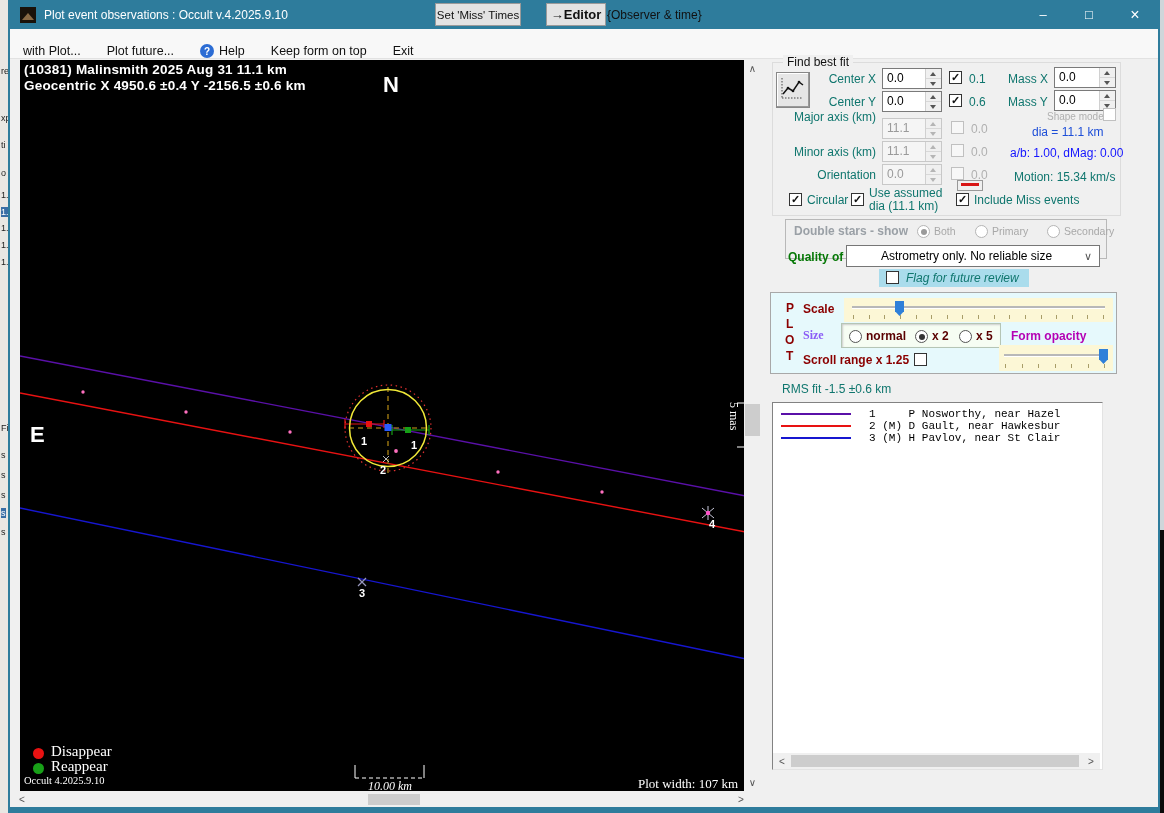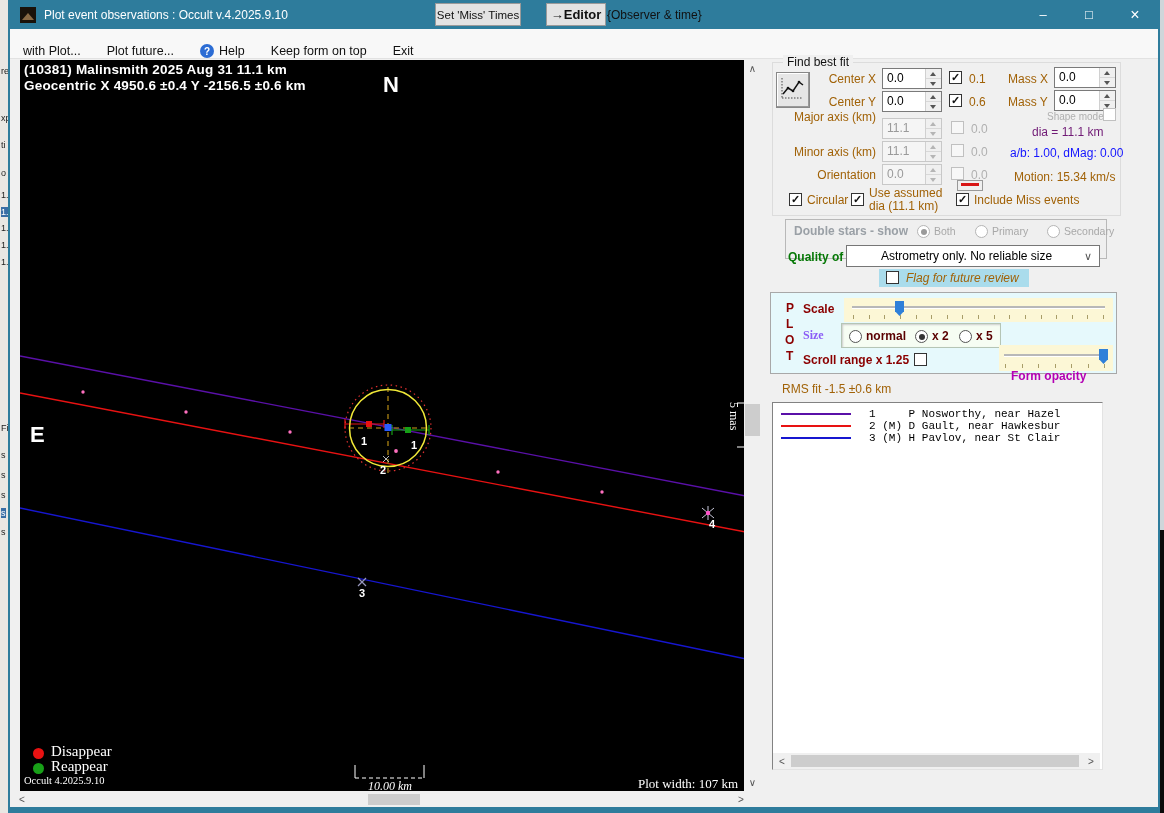--- a/index.html
+++ b/index.html
@@ -26,21 +26,21 @@
   .ptext{position:absolute;color:#fff;}
   .phdr{font-weight:bold;font-size:13.5px;letter-spacing:.2px;}
   .serif{font-family:"Liberation Serif",serif;}
   
   .sb{background:#f0f0f0;}
   .sbthumb{background:#cdcdcd;position:absolute;}
   .sbarrow{position:absolute;color:#555;font-size:10px;display:flex;align-items:center;justify-content:center;}
   
   .grp{position:absolute;border:1px solid #dcdcdc;}
   .grplbl{position:absolute;top:-8px;left:10px;background:#f0f0f0;padding:0 4px;font-size:12px;color:#111;}
-  .lbl{position:absolute;font-size:12px;color:#a16207;white-space:nowrap;}
+  .lbl{position:absolute;font-size:12px;color:#0f766e;white-space:nowrap;}
   .spin{position:absolute;height:21px;background:#fff;border:1px solid #7a7a7a;box-sizing:border-box;display:flex;font-size:12px;}
   .spin .val{flex:1;padding:2px 0 0 4px;}
   .spin .btns{width:15px;border-left:1px solid #d0d0d0;display:flex;flex-direction:column;}
   .spin .btns i{flex:1;background:#f0f0f0;position:relative;}
   .spin .btns i:first-child{border-bottom:1px solid #d8d8d8;}
   .spin .btns i:before{content:"";position:absolute;left:4px;top:3px;border-left:3px solid transparent;border-right:3px solid transparent;}
   .spin .btns i.up:before{border-bottom:4px solid #555;}
   .spin .btns i.dn:before{border-top:4px solid #555;}
   .spin.dis{background:#f5f5f5;color:#9a9a9a;border-color:#c8c8c8;}
   .spin.dis .btns i.up:before{border-bottom-color:#b5b5b5}.spin.dis .btns i.dn:before{border-top-color:#b5b5b5}
@@ -248,21 +248,21 @@
   <div class="lbl" style="left:780px;top:110px;width:86px;text-align:right;">Major axis (km)</div>
   <div class="spin dis" style="left:872px;top:118px;width:60px;">
       <span class="val">11.1</span>
       <span class="btns">
         <i class="up"></i>
         <i class="dn"></i>
       </span>
     </div>
   <div class="cbbox dis" style="left:941px;top:121px;"></div>
   <div class="lbl" style="left:961px;top:122px;color:#b0b0b0;">0.0</div>
-  <div class="lbl" id="diaLbl" style="left: 1022px; top: 125px; color: #701a75;">dia = 11.1 km</div>
+  <div class="lbl" id="diaLbl" style="left: 1022px; top: 125px; color: #1d4ed8;">dia = 11.1 km</div>
 
   <div class="lbl" style="left:780px;top:145px;width:86px;text-align:right;">Minor axis (km)</div>
   <div class="spin dis" style="left:872px;top:141px;width:60px;">
       <span class="val">11.1</span>
       <span class="btns">
         <i class="up"></i>
         <i class="dn"></i>
       </span>
     </div>
   <div class="cbbox dis" style="left:941px;top:144px;"></div>
@@ -343,21 +343,21 @@
     </div>
     <div class="lbl" style="left:32px;top:35px;font-weight:bold;color:#8b5cf6;font-family:Liberation Serif, serif;">Size</div>
     <div class="abs" style="left:70px;top:30px;width:160px;height:25px;background:#f6fdf3;border:1px solid #b5c5b5;box-shadow:inset 1px 1px 2px #ccc;box-sizing:border-box;">
       <div class="radio" style="left:7px;top:6px;"></div>
       <div class="lbl" style="left:24px;top:5px;font-weight:bold;color:#5a0000;">normal</div>
       <div class="radio sel" style="left:73px;top:6px;"></div>
       <div class="lbl" style="left:90px;top:5px;font-weight:bold;color:#5a0000;">x 2</div>
       <div class="radio" style="left:117px;top:6px;"></div>
       <div class="lbl" style="left:134px;top:5px;font-weight:bold;color:#5a0000;">x 5</div>
     </div>
-    <div class="lbl" style="left:240px;top:36px;font-weight:bold;color:#b400b4;margin-top:40px;">Form opacity</div>
+    <div class="lbl" style="left:240px;top:36px;font-weight:bold;color:#b400b4;">Form opacity</div>
     <div class="lbl" style="left:32px;top:60px;font-weight:bold;color:#8b0000;">Scroll range x 1.25</div>
     <div class="cbbox" style="left:143px;top:60px;"></div>
     <div class="slider" style="left:228px;top:52px;width:114px;height:26px;">
       <div class="track" style="left:5px;top:9px;width:104px;"></div>
       <div class="thumb" style="left:100px;top:4px;"></div>
       <div class="ticks" id="opacityTicks" style="left:6px;top:19px;width:100px;">
           <i></i>
           <i></i>
           <i></i>
           <i></i>

